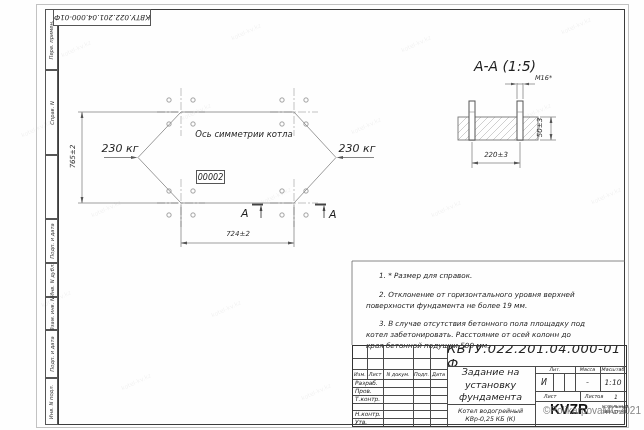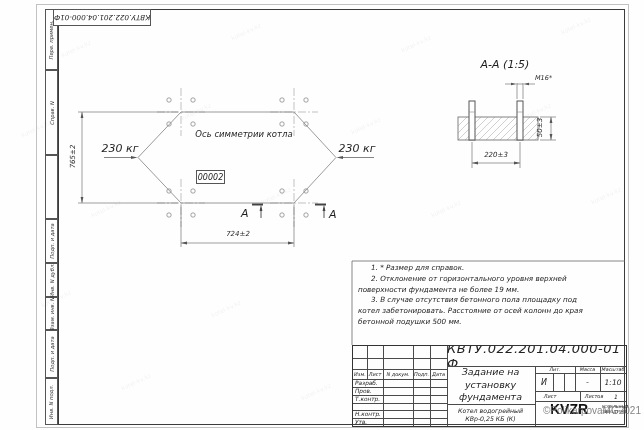--- a/index.html
+++ b/index.html
@@ -25,21 +25,21 @@
   
   .lbl{position:absolute;font-style:italic;color:#1f1f1f;white-space:nowrap;}
   .ctr{text-align:center;white-space:normal;}
   .rot90{transform:rotate(-90deg);}
   .level-box{position:absolute;left:196px;top:170px;width:29px;height:14px;border:0.8px solid #555;
              box-sizing:border-box;display:flex;align-items:center;justify-content:center;
              font-size:8px;font-style:italic;background:#fff;}
   
   .notes{position:absolute;left:358px;top:263px;width:240px;font-size:7.2px;font-style:italic;
          line-height:1.5;color:#222;}
-  .notes p{margin:0;text-indent:13px;}
+  .notes p{margin:8px;text-indent:13px;}
   
   .tb{position:absolute;left:352px;top:345px;width:273px;height:80px;border:1.2px solid #333;
       box-sizing:content-box;background:transparent;}
   .tb .hl{position:absolute;height:0.8px;background:#4a4a4a;}
   .tb .vl{position:absolute;width:0.8px;background:#4a4a4a;}
   .tcell{position:absolute;display:flex;align-items:center;justify-content:center;
          font-style:italic;color:#222;overflow:hidden;}
   .tleft{justify-content:flex-start;}
   .tb-num{font-size:13px;letter-spacing:.5px;}
   .tb-title{font-size:9.5px;line-height:1.3;text-align:center;}
@@ -227,21 +227,21 @@
   <div class="lbl ctr" style="left:97px;top:142px;width:46px;font-size:11px">230 кг</div>
   <div class="lbl ctr" style="left:334px;top:142px;width:46px;font-size:11px">230 кг</div>
   <div class="level-box">
     <span>00002</span>
   </div>
   <div class="lbl ctr" style="left:215px;top:230px;width:46px;font-size:7px">724±2</div>
   <div class="lbl ctr rot90" style="left:57px;top:151px;width:34px;height:11px;font-size:7px">765±2</div>
   <div class="lbl" style="left:241px;top:207px;font-size:11px">А</div>
   <div class="lbl" style="left:329px;top:208px;font-size:11px">А</div>
 
-  <div class="lbl ctr" style="left:466px;top:58px;width:78px;font-size:11px">А-А (1:5)</div>
+  <div class="lbl ctr" style="left:466px;top:58px;width:78px;font-size:14px">А-А (1:5)</div>
   <div class="lbl" style="left:535px;top:74px;font-size:6.5px">М16*</div>
   <div class="lbl ctr" style="left:474px;top:151px;width:44px;font-size:7px">220±3</div>
   <div class="lbl ctr rot90" style="left:528px;top:122px;width:26px;height:11px;font-size:7px">50±3</div>
 
   <div class="notes">
     <p>1. * Размер для справок.</p>
     <p>2. Отклонение от горизонтального уровня верхней поверхности фундамента не более 19 мм.</p>
     <p>3. В случае отсутствия бетонного пола площадку под котел забетонировать. Расстояние от осей колонн до края бетонной подушки 500 мм.</p>
   </div>
 

